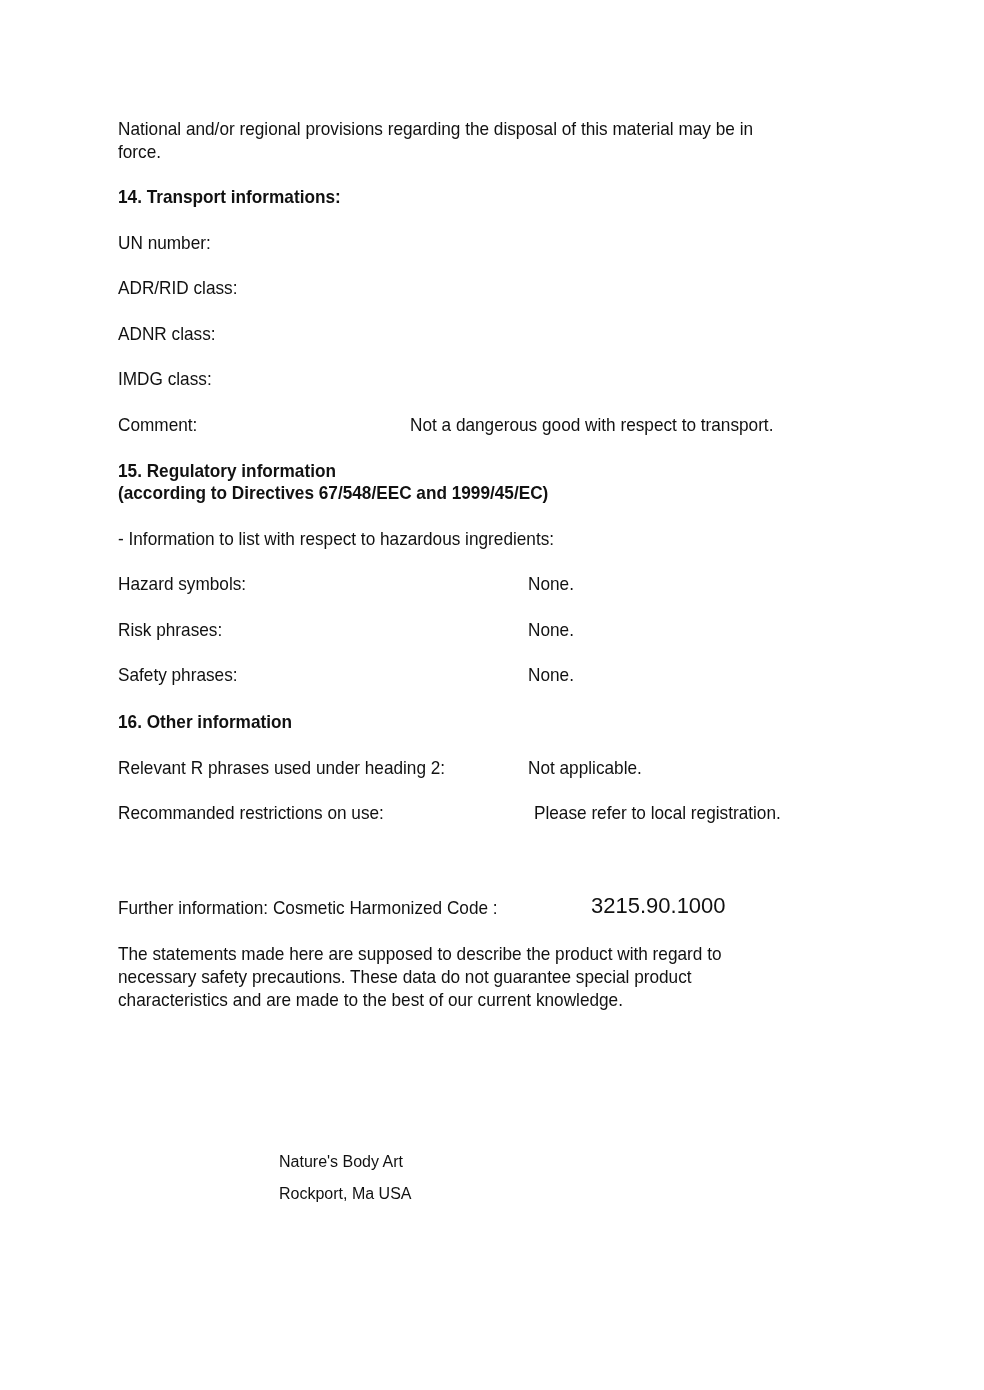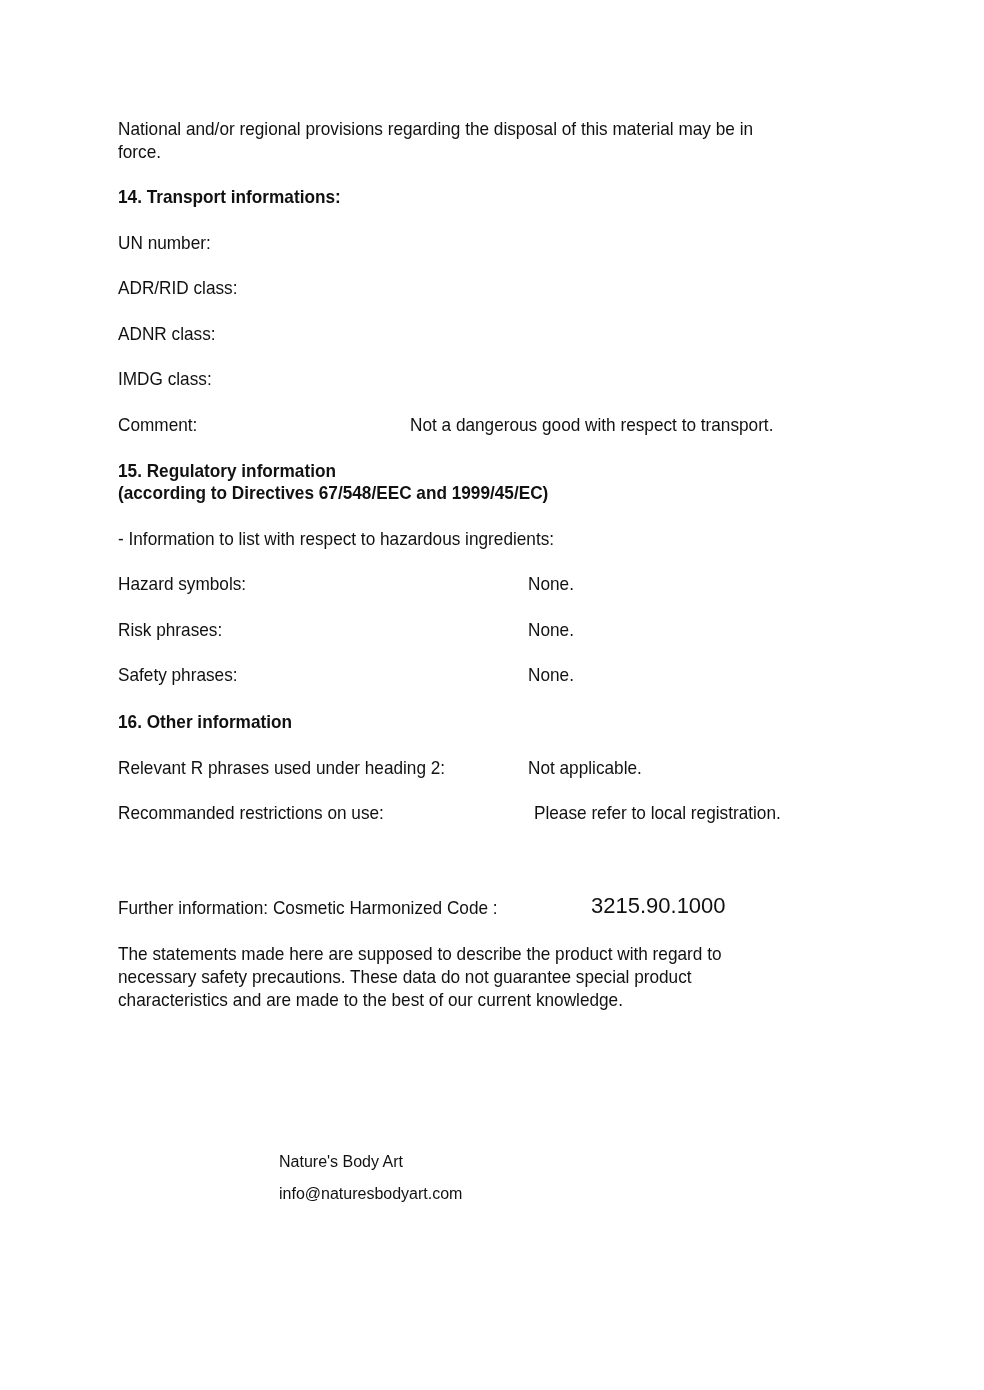--- a/index.html
+++ b/index.html
@@ -45,15 +45,15 @@
 
   <div class="t narrow" style="left:118px;top:896px;">Further information: Cosmetic Harmonized Code :</div>
   <div class="t" style="left:591px;top:893px;font-size:22px;line-height:26px;">3215.90.1000</div>
 
   <div class="t narrow" style="left:118px;top:942px;">The statements made here are supposed to describe the product with regard to</div>
   <div class="t narrow" style="left:118px;top:965px;">necessary safety precautions. These data do not guarantee special product</div>
   <div class="t narrow" style="left:118px;top:988px;">characteristics and are made to the best of our current knowledge.</div>
 
   <div class="footer">
     <div>Nature's Body Art</div>
-    <div>info@naturesbodyart.com</div>
+    <div>Rockport, Ma USA</div>
   </div>
 </div>
 
 </body></html>

